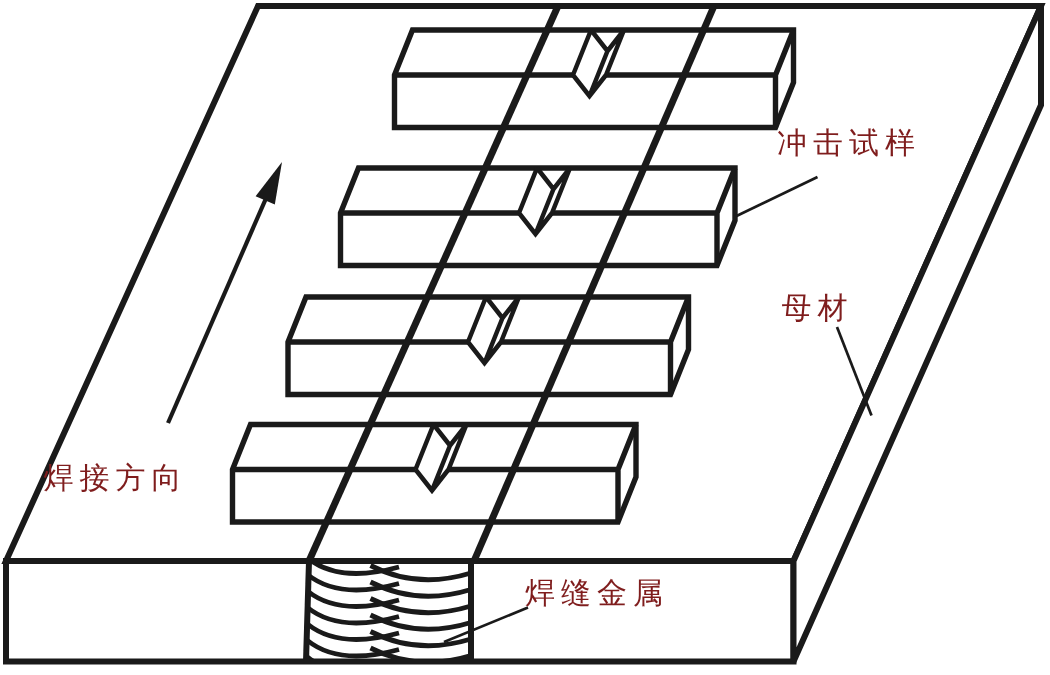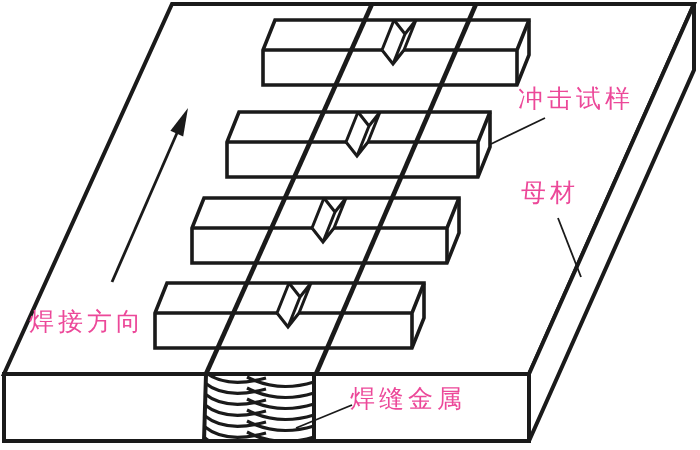--- a/index.html
+++ b/index.html
@@ -6,29 +6,29 @@
   .stage{
     position:relative;
     width:700px;height:450px;
     background:#ffffff;
     overflow:hidden;
     font-family:"Liberation Serif","DejaVu Serif",serif;
   }
   .stage svg{position:absolute;left:0;top:0;}
   .lbl{
     position:absolute;
-    color:#ec4899;
-    font-size:25px;
+    color:#7f1d1d;
+    font-size:20px;
     letter-spacing:4px;
     line-height:1.05;
     white-space:nowrap;
     user-select:none;
   }
   .lbl-impact{left:518px;top:86px;}
-  .lbl-base{left:521px;top:180px;}
+  .lbl-base{left:521px;top:196px;}
   .lbl-welddir{left:29px;top:309px;}
   .lbl-weldmetal{left:350px;top:386px;}
 </style>
 </head>
 <body>
 
 <div class="stage">
   <svg width="700" height="450" viewBox="0 0 700 450" fill="none" stroke="#1a1a1a" stroke-linejoin="miter" stroke-linecap="butt">
 
     <g>

